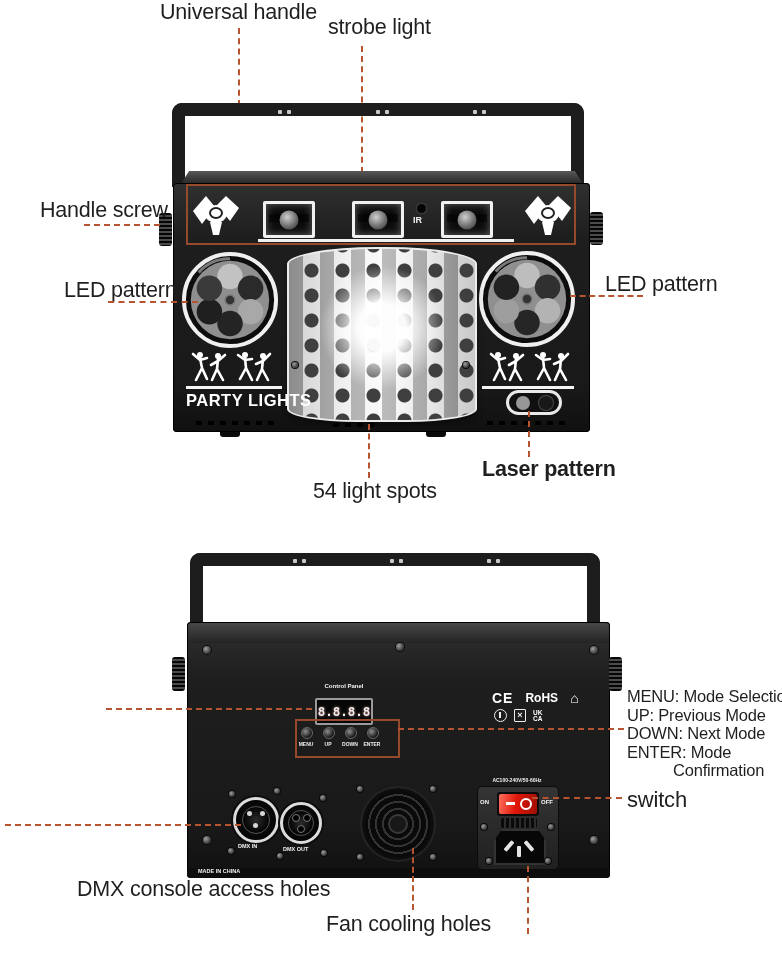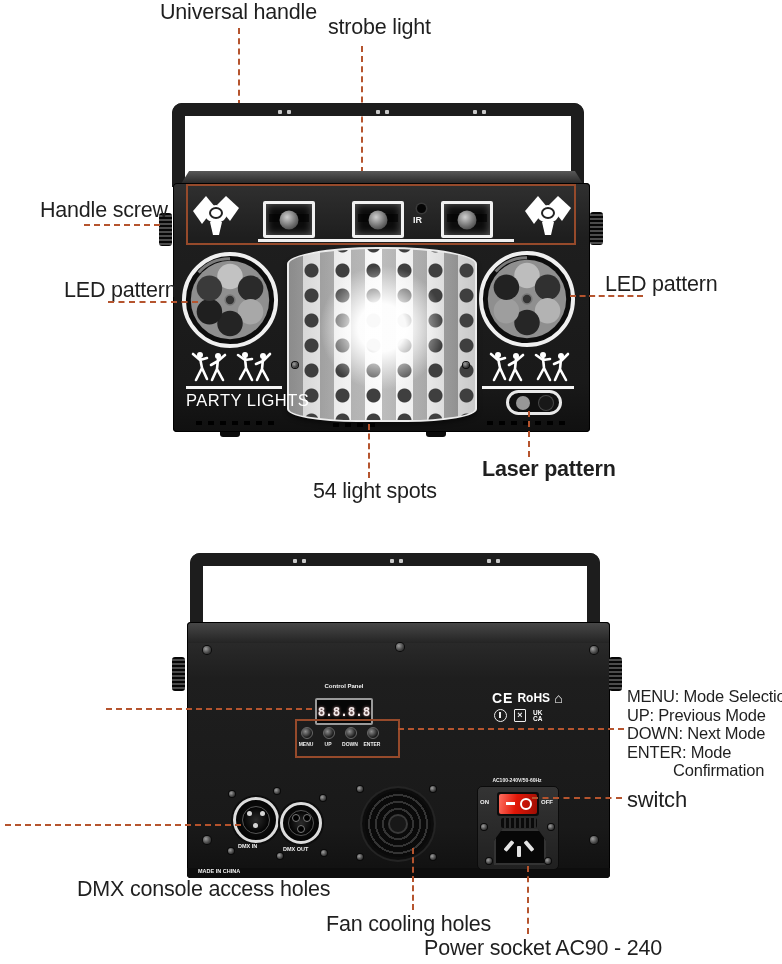--- a/index.html
+++ b/index.html
@@ -34,38 +34,38 @@
   .dome{position:absolute;left:287px;top:247px;width:186px;height:171px;
         border-radius:90px 90px 70px 70px / 17px 17px 13px 13px;border:2px solid #ececec;
         background:
           radial-gradient(circle at 50% 46%,rgba(255,255,255,.97) 0 24px,rgba(255,255,255,0) 62px),
           radial-gradient(circle,#3f3f3f 6.5px,rgba(0,0,0,0) 7.5px),
           repeating-linear-gradient(90deg,rgba(50,50,50,.30) 0 14px,rgba(255,255,255,.38) 14px 31px),
           linear-gradient(90deg,#b2b2b2,#e7e7e7 30%,#f8f8f8 50%,#dfdfdf 72%,#a8a8a8);
         background-size:auto,31px 25px,auto,auto;background-position:0 0,7px 9px,0 0,0 0;
         box-shadow:0 3px 5px rgba(0,0,0,.45);}
   .wline{position:absolute;height:3px;background:#f5f5f5;}
-  .brand{position:absolute;color:#fff;font-weight:400;font-size:16.5px;letter-spacing:.5px;white-space:nowrap;}
+  .brand{position:absolute;color:#fff;font-weight:700;font-size:16.5px;letter-spacing:.5px;white-space:nowrap;}
   .laser-pill{position:absolute;width:46px;height:19px;border:3px solid #e9e9e9;border-radius:13px;background:#101010;
               display:flex;align-items:center;justify-content:space-around;padding:0 2px;}
   .laser-pill i{width:14px;height:14px;border-radius:50%;}
   .vent{position:absolute;height:4px;background:repeating-linear-gradient(90deg,#000 0 6px,rgba(0,0,0,0) 6px 12px);}
   .foot{position:absolute;width:20px;height:5px;background:#0b0b0b;border-radius:0 0 3px 3px;}
   .ir-dot{position:absolute;width:9px;height:9px;border-radius:50%;background:#050505;box-shadow:0 0 0 1.5px #3a3a3a;}
   .tinywhite{position:absolute;color:#f2f2f2;font-weight:700;white-space:nowrap;}
   
   .display{position:absolute;left:315px;top:698px;width:54px;height:23px;background:#060606;border:2px solid #9a9a9a;
            border-radius:2px;display:flex;align-items:center;justify-content:center;
            font-family:"DejaVu Sans Mono",monospace;font-size:12.5px;font-weight:700;color:#f3eaea;
            text-shadow:0 0 3px rgba(255,190,190,.7);letter-spacing:0;}
   .pbtn{position:absolute;width:10px;height:10px;border-radius:50%;border:1px solid #666;
         background:radial-gradient(circle at 35% 35%,#8e8e8e,#1d1d1d 65%);}
   .btn-lbl{position:absolute;width:24px;text-align:center;font-size:5px;color:#eee;font-weight:700;}
   .cert{position:absolute;left:492px;top:690px;color:#fff;}
-  .cert .r1{display:flex;align-items:center;gap:4px;font-weight:700;}
+  .cert .r1{display:flex;align-items:center;gap:12px;font-weight:700;}
   .cert .ce{font-size:14px;letter-spacing:1px;}
   .cert .rohs{font-size:12px;}
   .cert .house{font-size:14px;line-height:12px;}
   .cert .r2{display:flex;align-items:center;gap:7px;margin-top:3px;margin-left:2px;}
   .icon-plug{width:11px;height:11px;border:1.5px solid #eee;border-radius:50%;position:relative;}
   .icon-plug:before{content:"";position:absolute;left:4px;top:2px;width:1.5px;height:6px;background:#eee;}
   .icon-weee{width:10px;height:11px;border:1.5px solid #eee;border-radius:1px;position:relative;
              font-size:9px;line-height:10px;text-align:center;color:#eee;font-weight:700;}
   .ukca{font-size:6.5px;font-weight:700;line-height:6px;text-align:center;}
   .fan{position:absolute;left:362px;top:788px;width:72px;height:72px;border-radius:50%;
@@ -351,15 +351,14 @@
   <div class="lead-h" style="left:532px;top:797px;width:90px;"></div>
   <div class="lbl" style="left:627px;top:788px;font-size:22px;">switch</div>
 
   <div class="lead-h" style="left:5px;top:824px;width:236px;"></div>
   <div class="lbl" style="left:29px;top:878px;margin-left:48px;">DMX console access holes</div>
 
   <div class="lead-v" style="left:412px;top:848px;height:62px;"></div>
   <div class="lbl" style="left:326px;top:913px;">Fan cooling holes</div>
 
   <div class="lead-v" style="left:527px;top:866px;height:68px;"></div>
-  <div class="lbl" style="left:424px;top:937px;">Power socket AC90 - 240</div>
 
 </div>
 
 </body></html>

